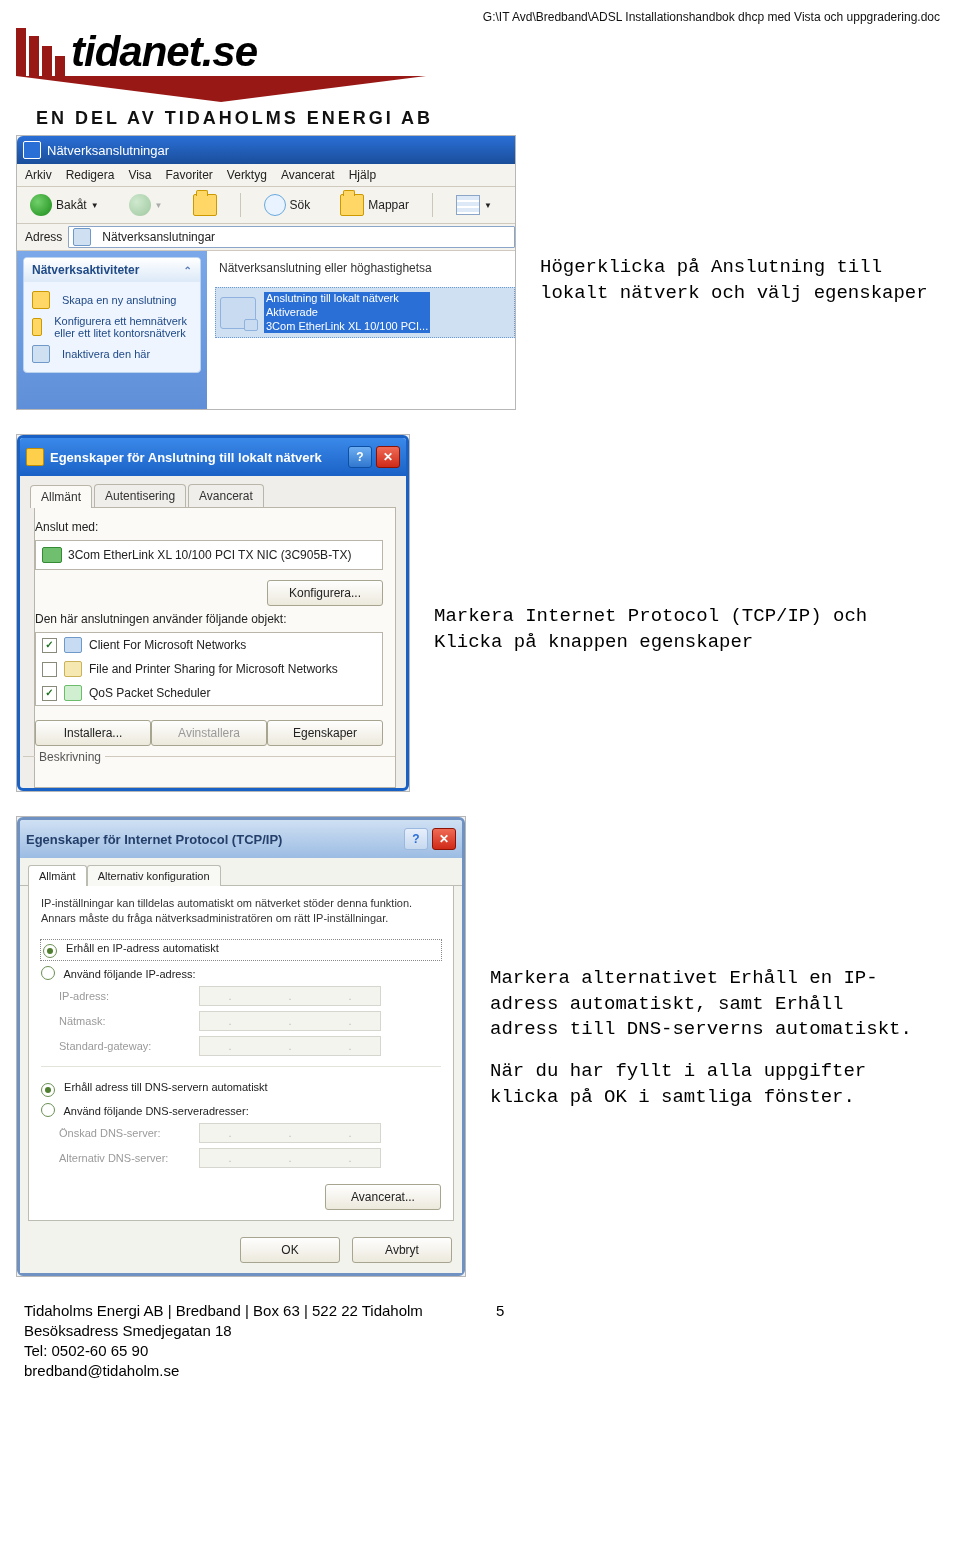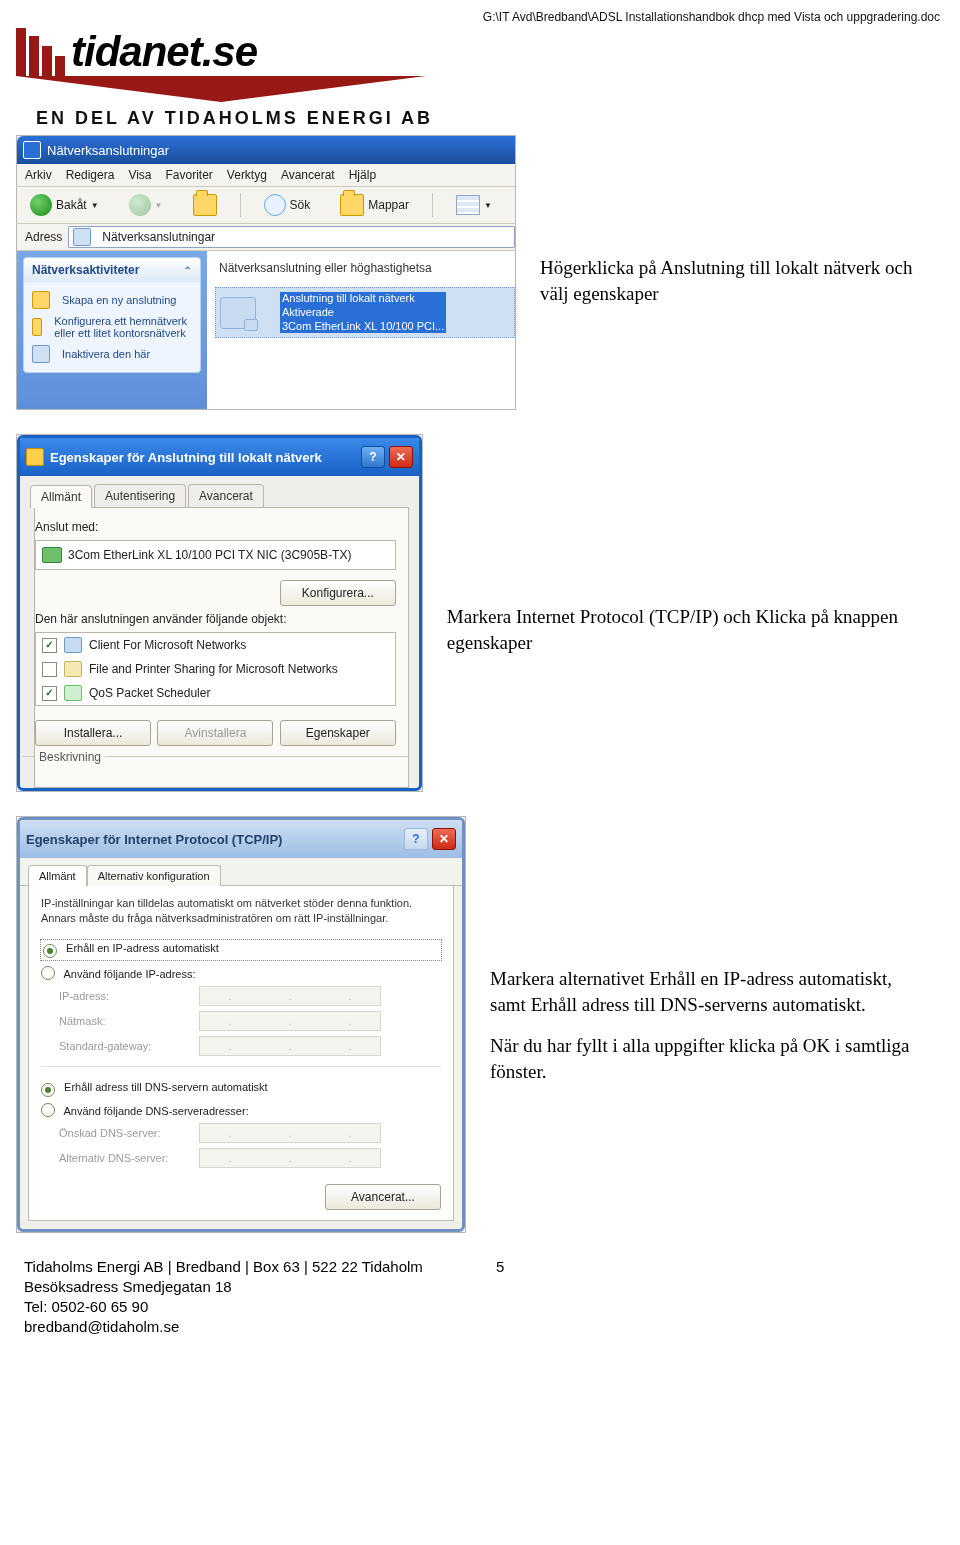--- a/index.html
+++ b/index.html
@@ -11,21 +11,21 @@
   .logo-bars span{display:block;width:10px;background:#981815}
   .logo-bars{display:flex;gap:3px;align-items:flex-end;height:48px;margin-right:6px}
   .lb1{height:48px}.lb2{height:40px}.lb3{height:30px}.lb4{height:20px}
   .logo-word{font-size:42px;font-weight:700;font-style:italic;letter-spacing:-1px;color:#000;}
   .logo-tri{width:0;height:0;border-left:210px solid #981815;border-right:210px solid #981815;border-top:0 solid transparent;border-bottom:22px solid #fff;height:22px;background:#981815;margin-left:0;width:420px;box-sizing:border-box}
   .logo-tri{border:none;position:relative;height:26px;width:410px;background:#981815;clip-path:polygon(0 0,100% 0,50% 100%)}
   .logo-sub{font-size:18px;letter-spacing:3px;font-weight:700;color:#111;margin:6px 0 0 20px}
   
   .row{display:flex;align-items:flex-start;margin-top:6px}
   .shot{margin-left:16px;border:1px solid #b7b7b7;background:#eef2f7;font-size:11px;color:#222;position:relative}
-  .annot{margin-left:24px;margin-right:24px;font-size:19px;color:#000;line-height:1.35;font-family:Liberation Serif, serif}
+  .annot{margin-left:24px;margin-right:24px;font-size:19px;color:#000;line-height:1.35;font-family:Liberation Mono, monospace}
   
   .s1{width:518px}
   .titlebar{height:28px;background:linear-gradient(#2a6fd6,#1a4e9b);display:flex;align-items:center;color:#fff;font-size:13px;padding-left:6px;border-top-left-radius:6px}
   .ico-sm{display:inline-block;width:16px;height:16px;margin-right:6px;border-radius:2px}
   .menubar{height:22px;background:#f4f3ee;border-bottom:1px solid #cfcabd;display:flex;align-items:center;padding-left:8px;gap:14px}
   .menubar span{font-size:12px;color:#222}
   .toolbar{height:36px;background:#f4f3ee;border-bottom:1px solid #cfcabd;display:flex;align-items:center;padding-left:6px;gap:16px}
   .tb-btn{display:flex;align-items:center;gap:4px;padding:3px 6px;border:1px solid transparent;border-radius:3px;font-size:12px}
   .circle-ico{width:22px;height:22px;border-radius:50%;display:inline-block}
   .back{background:radial-gradient(circle at 35% 35%,#71d06b,#1a8c18)}
@@ -39,21 +39,21 @@
   .addr-input{flex:1;height:20px;background:#fff;border:1px solid #8aa5c7;border-radius:1px;display:flex;align-items:center;padding-left:4px;gap:5px}
   .s1-body{display:flex;height:158px}
   .sidepanel{width:190px;background:linear-gradient(#7aa8e9,#5f8fd8);padding:6px 0 0 0}
   .sp-card{margin:0 6px;background:#eef5ff;border:1px solid #bcd3ef;border-radius:4px;overflow:hidden}
   .sp-card-title{background:linear-gradient(#fff,#dce9f8);padding:5px 8px;font-size:12px;font-weight:700;color:#204a87;display:flex;align-items:center;justify-content:space-between}
   .sp-card-title .chev{font-size:10px;color:#5a7db5}
   .sp-list{padding:6px 8px}
   .sp-item{display:flex;align-items:center;gap:6px;font-size:11px;color:#204a87;padding:3px 0}
   .mainpanel{flex:1;background:#fff;padding:8px 0 0 8px}
   .mp-header{font-size:12px;font-weight:400;color:#333;padding:2px 4px}
-  .conn-item{display:flex;align-items:center;gap:24px;margin-top:10px;padding:4px 4px;width:290px}
+  .conn-item{display:flex;align-items:center;gap:8px;margin-top:10px;padding:4px 4px;width:290px}
   .conn-item.sel{background:#cfe0f3;border:1px dotted #6a9bd6}
   .conn-ico{width:34px;height:30px;background:#c9dbf1;border:1px solid #8fb2de;border-radius:3px;position:relative;flex-shrink:0}
   .conn-ico::after{content:"";position:absolute;right:-3px;bottom:-3px;width:12px;height:10px;background:#c9dbf1;border:1px solid #8fb2de;border-radius:2px}
   .conn-text{font-size:11px;line-height:1.25}
   .conn-text .ln1{color:#fff;background:#2a6fd6;padding:0 2px}
   .conn-text .ln2,.conn-text .ln3{color:#fff;background:#2a6fd6;padding:0 2px}
   
   .s2{width:448px}
   .win{border:3px solid #1a61c6;border-radius:6px;background:#efeeea}
   .win-title{height:38px;background:linear-gradient(#3a89e9,#1a61c6);color:#fff;font-size:13px;font-weight:700;display:flex;align-items:center;padding:0 6px;border-radius:3px 3px 0 0}
@@ -350,20 +350,24 @@
                     <span>.</span>
                     <span>.</span>
                   </div>
                 </div>
             </div>
 
             <div class="adv-row">
               <div class="w-btn">Avancerat...</div>
             </div>
           </div>
+          <div class="okrow">
+            <div class="w-btn" style="min-width:78px">OK</div>
+            <div class="w-btn" style="min-width:78px">Avbryt</div>
+          </div>
         </div>
       </div>
     </div>
     <div class="annot" style="margin-top:150px;max-width:430px">
       <div>Markera alternativet Erhåll en IP-adress automatiskt, samt Erhåll adress till DNS-serverns automatiskt.</div>
       <div style="height:16px"></div>
       <div>När du har fyllt i alla uppgifter klicka på OK i samtliga fönster.</div>
     </div>
   </div>
 

